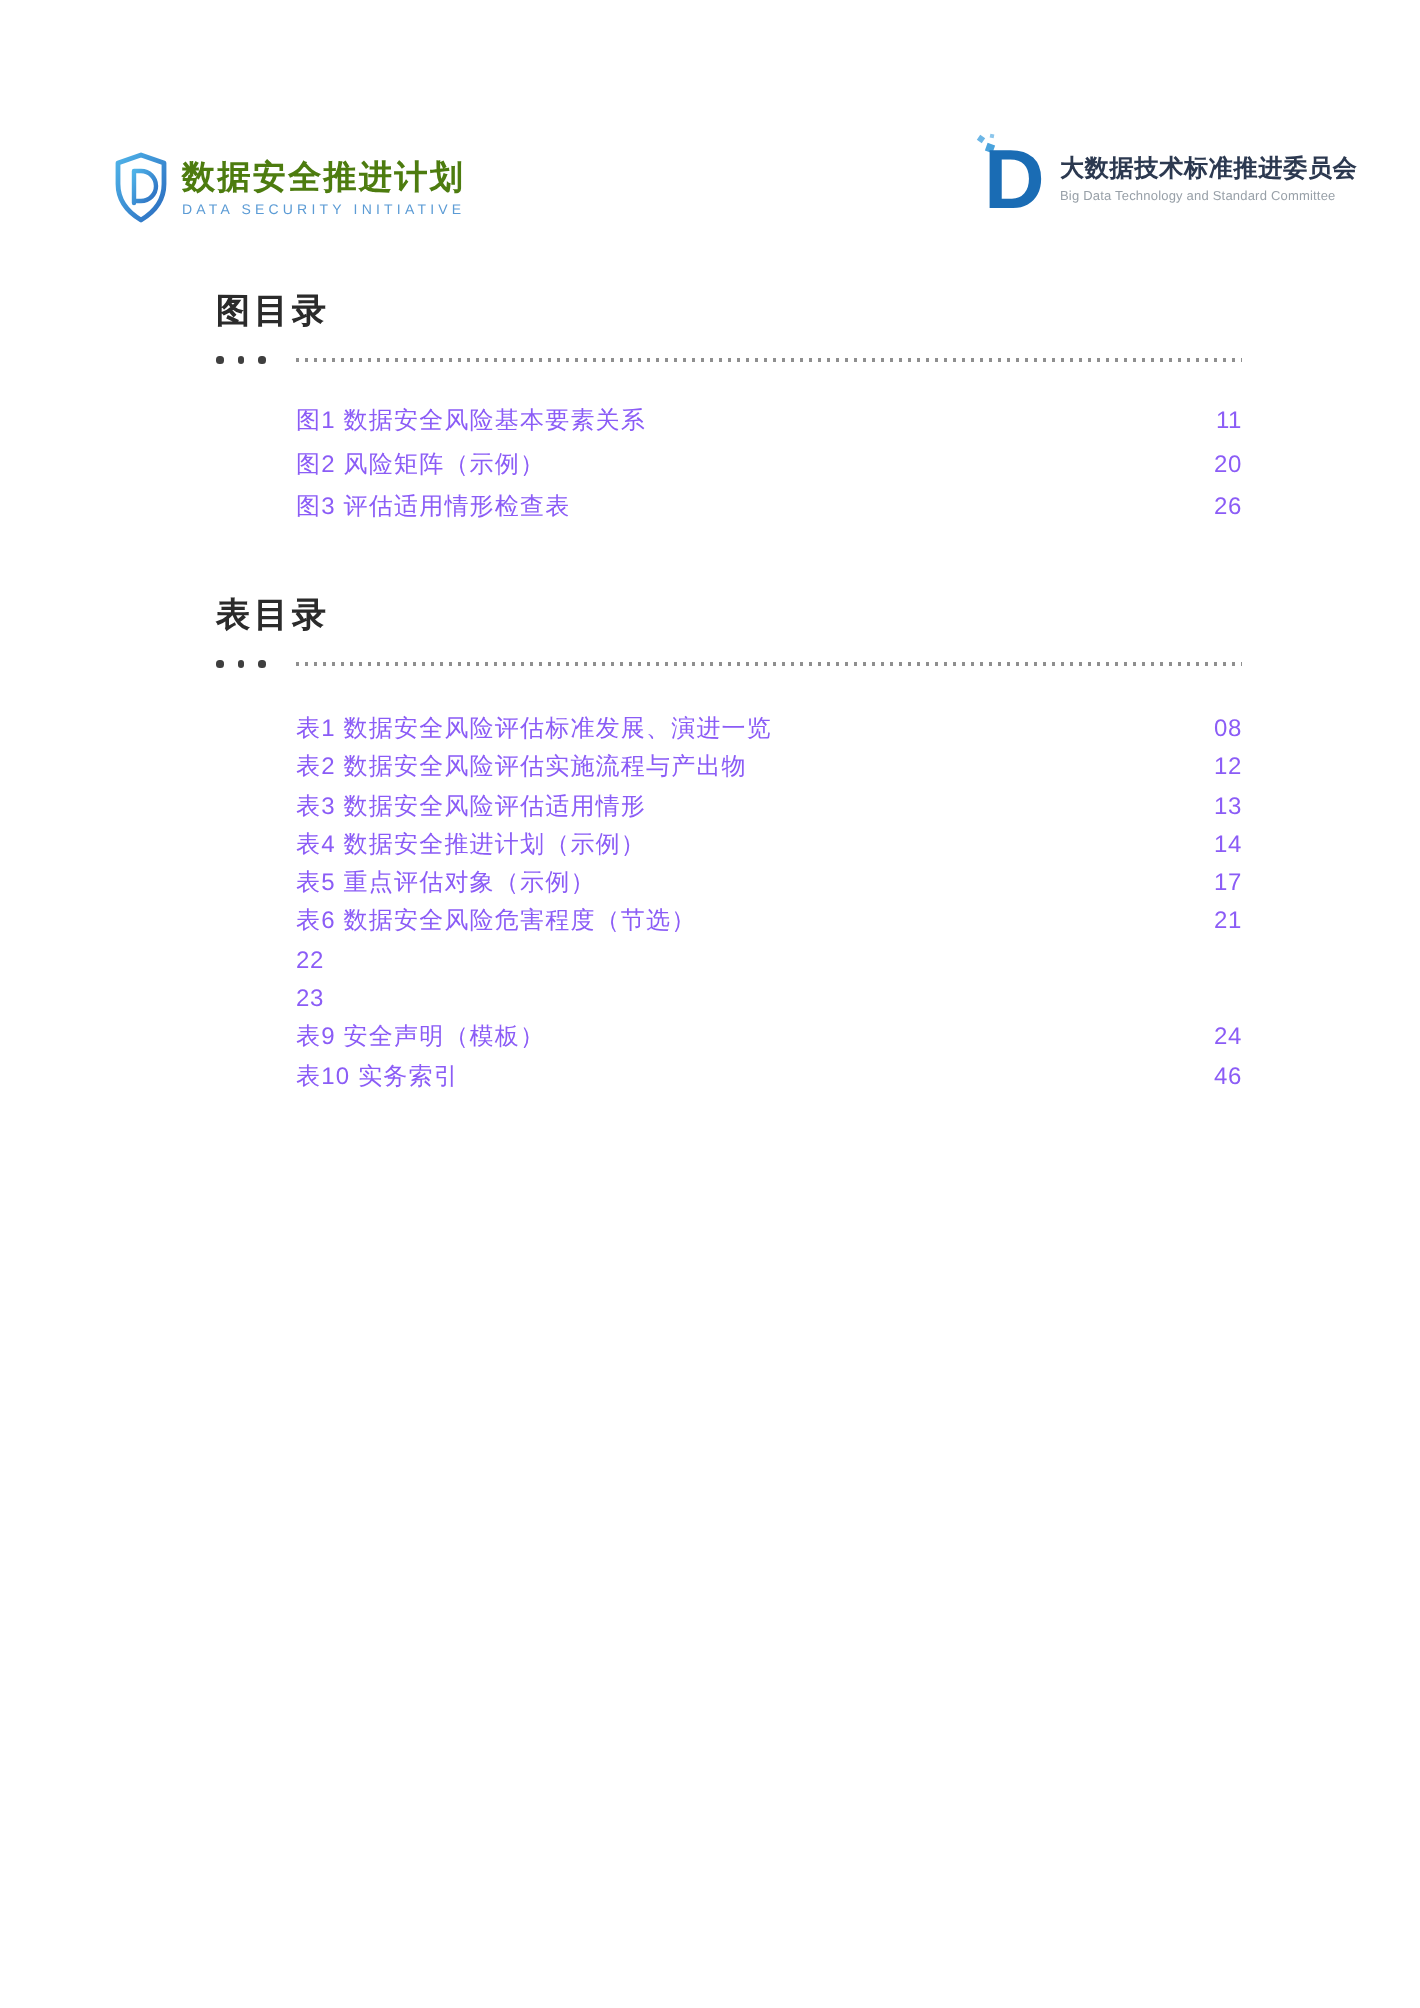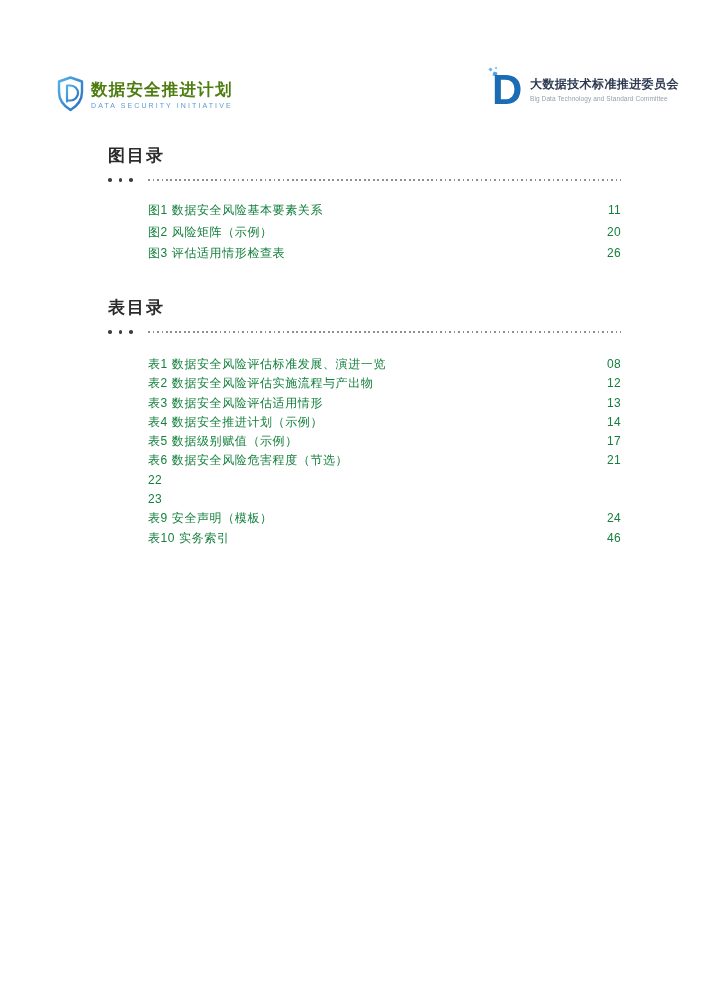--- a/index.html
+++ b/index.html
@@ -131,21 +131,21 @@
     margin-left: 40px;
     margin-top: 17px;
   }
   .toc-section.tables .toc-list { margin-top: 20px; text-align: right; }
 
   .toc-row {
     display: flex;
     justify-content: space-between;
     align-items: baseline;
     font-size: 12px;
-    color: #15803d;
+    color: #8b5cf6;
   }
   .toc-section.figures .toc-row { line-height: 21.5px; }
   .toc-section.tables  .toc-row { line-height: 19.3px; }
 
   .toc-label {
     letter-spacing: 0.6px;
     white-space: nowrap;
   }
   .toc-page {
     letter-spacing: 0.3px;
@@ -238,21 +238,21 @@
         <span class="toc-label">表3 数据安全风险评估适用情形</span>
         <span class="toc-page">13</span>
       </div>
 
       <div class="toc-row">
         <span class="toc-label">表4 数据安全推进计划（示例）</span>
         <span class="toc-page">14</span>
       </div>
 
       <div class="toc-row">
-        <span class="toc-label">表5 数据级别赋值（示例）</span>
+        <span class="toc-label">表5 重点评估对象（示例）</span>
         <span class="toc-page">17</span>
       </div>
 
       <div class="toc-row">
         <span class="toc-label">表6 数据安全风险危害程度（节选）</span>
         <span class="toc-page">21</span>
       </div>
 
       <div class="toc-row">
         <span class="toc-page">22</span>

